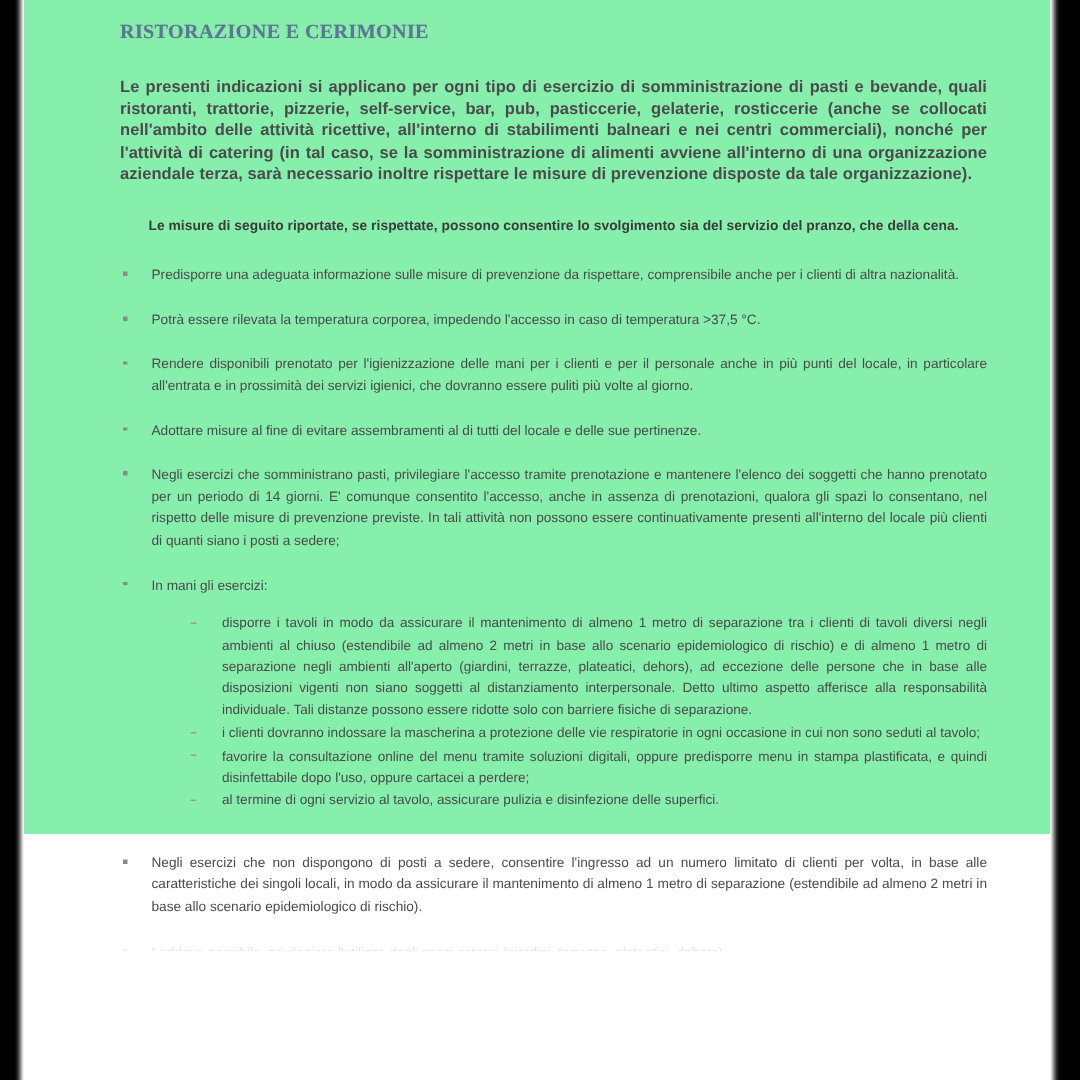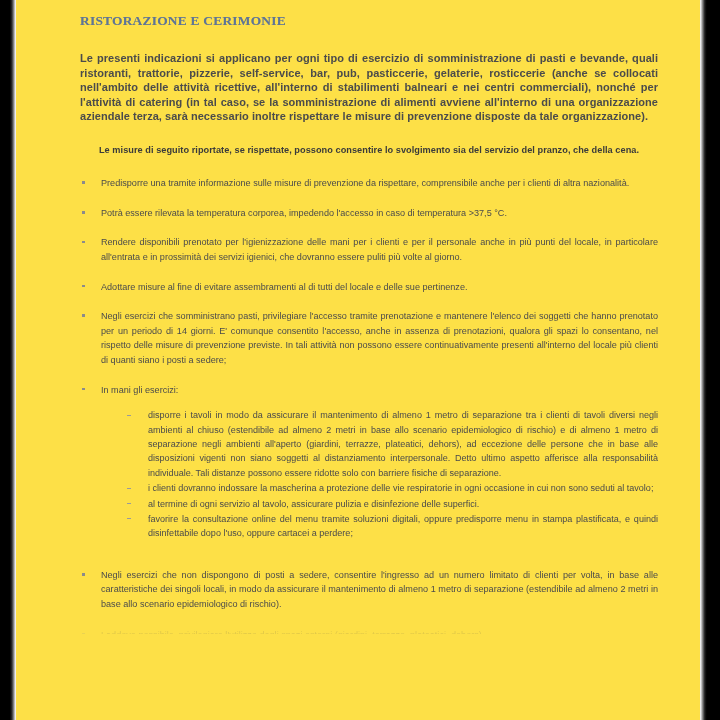--- a/index.html
+++ b/index.html
@@ -40,22 +40,22 @@
     width: 20px;
     background: linear-gradient(to left,
        #000 0%, #000 66%, #1d1d1d 76%, #7a7a7a 86%, #dcdcdc 95%, #ffffff 100%);
   }
 
   #page {
     position: absolute;
     left: 16px;
     top: 0;
     width: 684px;
-    height: 720px;
-    background: #fde047;
+    height: 556px;
+    background: #86efac;
     box-sizing: border-box;
     padding: 0;
   }
 
   .content {
     position: absolute;
     left: 64px;
     top: 0;
     width: 578px;
   }
@@ -180,21 +180,21 @@
       <h1 class="doc-title">RISTORAZIONE E CERIMONIE</h1>
 
       <p class="body-text intro">Le presenti indicazioni si applicano per ogni tipo di esercizio di somministrazione di pasti e bevande, quali ristoranti, trattorie, pizzerie, self-service, bar, pub, pasticcerie, gelaterie, rosticcerie (anche se collocati nell'ambito delle attività ricettive, all'interno di stabilimenti balneari e nei centri commerciali), nonché per l'attività di catering (in tal caso, se la somministrazione di alimenti avviene all'interno di una organizzazione aziendale terza, sarà necessario inoltre rispettare le misure di prevenzione disposte da tale organizzazione).</p>
 
       <p class="body-text lead-bold">Le misure di seguito riportate, se rispettate, possono consentire lo svolgimento sia del servizio del pranzo, che della cena.</p>
 
       <ul class="bullets">
 
         <li>
           <span class="marker"></span>
-          <span>Predisporre una tramite informazione sulle misure di prevenzione da rispettare, comprensibile anche per i clienti di altra nazionalità.</span>
+          <span>Predisporre una adeguata informazione sulle misure di prevenzione da rispettare, comprensibile anche per i clienti di altra nazionalità.</span>
         </li>
 
         <li>
           <span class="marker"></span>
           <span>Potrà essere rilevata la temperatura corporea, impedendo l'accesso in caso di temperatura &gt;37,5 °C.</span>
         </li>
 
         <li>
           <span class="marker"></span>
           <span>Rendere disponibili prenotato per l'igienizzazione delle mani per i clienti e per il personale anche in più punti del locale, in particolare all'entrata e in prossimità dei servizi igienici, che dovranno essere puliti più volte al giorno.</span>
@@ -219,25 +219,25 @@
               <li>
                 <span class="marker-dash"></span>
                 <span>disporre i tavoli in modo da assicurare il mantenimento di almeno 1 metro di separazione tra i clienti di tavoli diversi negli ambienti al chiuso (estendibile ad almeno 2 metri in base allo scenario epidemiologico di rischio) e di almeno 1 metro di separazione negli ambienti all'aperto (giardini, terrazze, plateatici, dehors), ad eccezione delle persone che in base alle disposizioni vigenti non siano soggetti al distanziamento interpersonale. Detto ultimo aspetto afferisce alla responsabilità individuale. Tali distanze possono essere ridotte solo con barriere fisiche di separazione.</span>
               </li>
               <li>
                 <span class="marker-dash"></span>
                 <span>i clienti dovranno indossare la mascherina a protezione delle vie respiratorie in ogni occasione in cui non sono seduti al tavolo;</span>
               </li>
               <li>
                 <span class="marker-dash"></span>
+                <span>favorire la consultazione online del menu tramite soluzioni digitali, oppure predisporre menu in stampa plastificata, e quindi disinfettabile dopo l'uso, oppure cartacei a perdere;</span>
+              </li>
+              <li>
+                <span class="marker-dash"></span>
                 <span>al termine di ogni servizio al tavolo, assicurare pulizia e disinfezione delle superfici.</span>
-              </li>
-              <li>
-                <span class="marker-dash"></span>
-                <span>favorire la consultazione online del menu tramite soluzioni digitali, oppure predisporre menu in stampa plastificata, e quindi disinfettabile dopo l'uso, oppure cartacei a perdere;</span>
               </li>
             </ul>
           </div>
         </li>
 
         <li class="after-gap" style="margin-top:27px;">
           <span class="marker"></span>
           <span>Negli esercizi che non dispongono di posti a sedere, consentire l'ingresso ad un numero limitato di clienti per volta, in base alle caratteristiche dei singoli locali, in modo da assicurare il mantenimento di almeno 1 metro di separazione (estendibile ad almeno 2 metri in base allo scenario epidemiologico di rischio).</span>
         </li>
 

